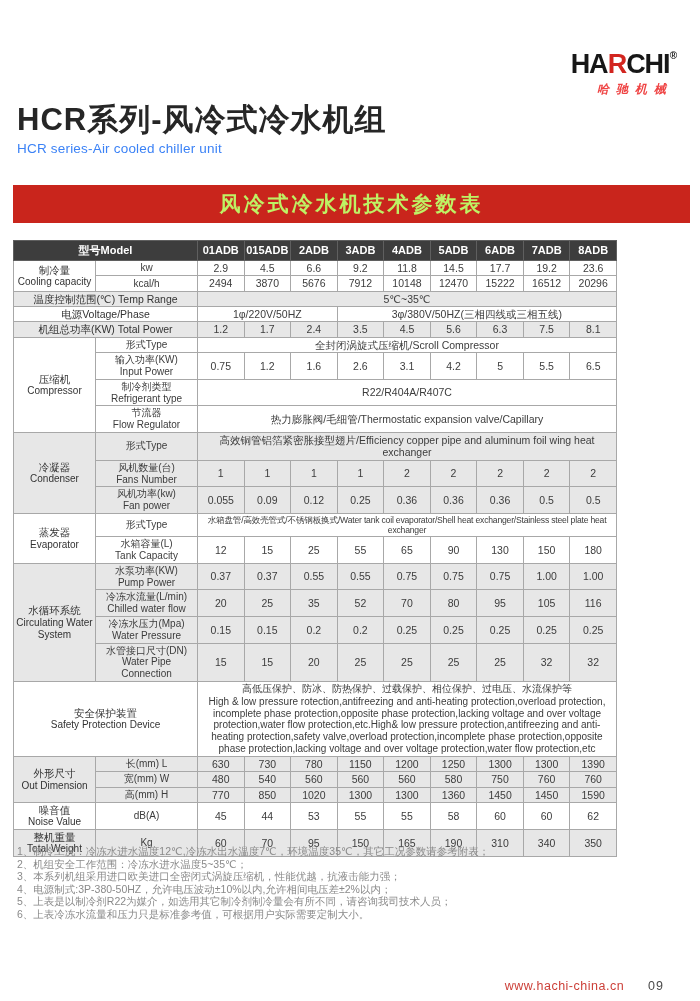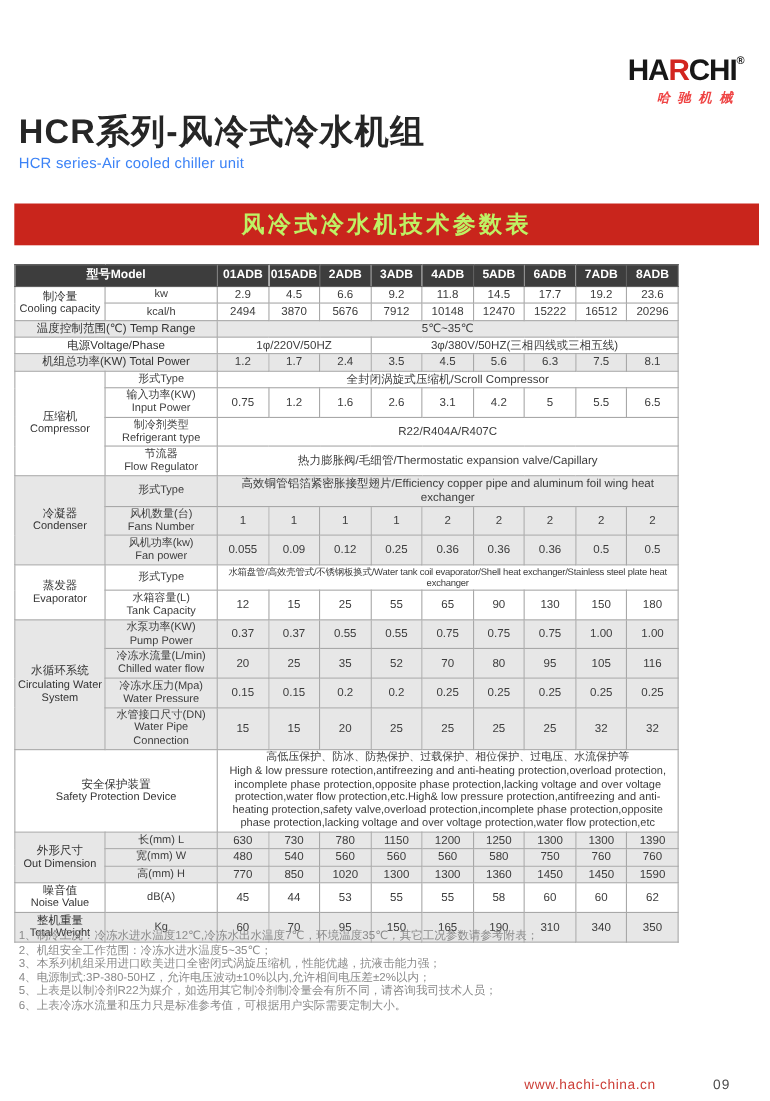--- a/index.html
+++ b/index.html
@@ -34,21 +34,21 @@
   td .en { font-size:10px; }
   td.row-label { font-size:10px; }
   td.span-cell { font-size:10.5px; }
   td.span-cell.xs { font-size:8.6px; letter-spacing:-0.2px; }
   td.block-cell { text-align:left; font-size:10px; padding:5px 8px 6px 8px; line-height:1.3; }
   td.block-cell div:first-child { margin-bottom:1px; }
   
   .notes { position:absolute; left:17px; top:845px; font-size:10.5px; color:#8a8a8a; line-height:12.5px; }
   .notes div { white-space:nowrap; }
   
-  .footer { position:absolute; top:979px; right:36px; display:flex; gap:52px; align-items:flex-start; }
+  .footer { position:absolute; top:979px; right:36px; display:flex; gap:24px; align-items:flex-start; }
   .footer .url { color:#cc3f38; font-size:12.5px; letter-spacing:0.5px; }
   .footer .page { color:#4a4a4a; font-size:12.5px; letter-spacing:1px; }
 </style>
 </head>
 <body>
 
 <div class="logo">
   <div class="brand"><span>HA</span><span class="r-red">R</span><span>CHI</span><span class="reg">®</span></div>
   <div class="brand-cn">哈驰机械</div>
 </div>

